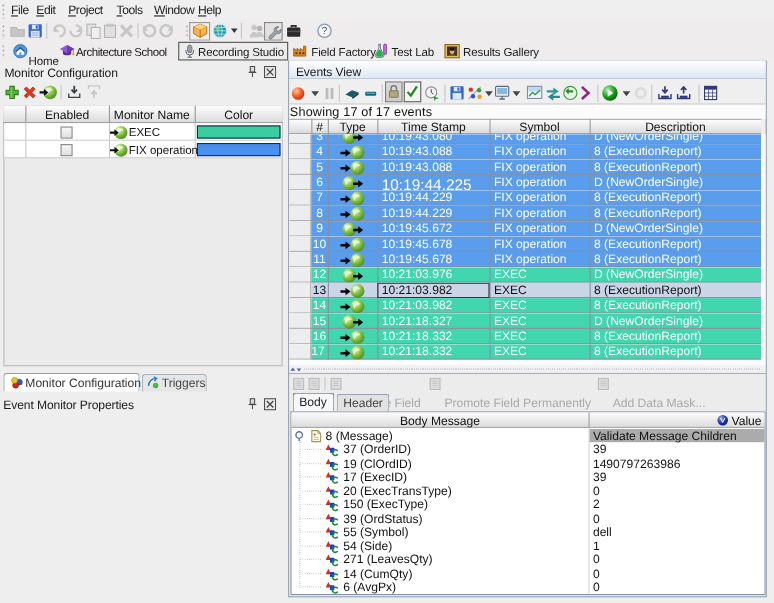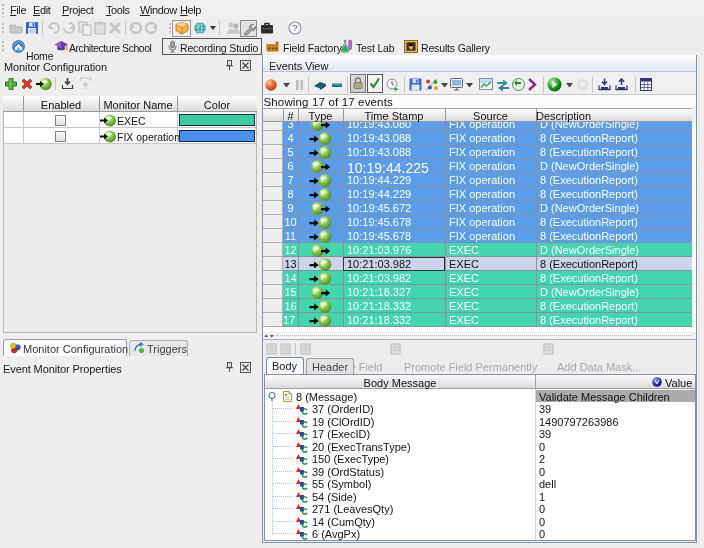--- a/index.html
+++ b/index.html
@@ -376,23 +376,23 @@
 <div class="abs" style="left:263px;top:94px;width:433px;height:14px;background:#fbfbfb;border-top:1px solid #c8c8c8"></div>
 <div class="abs" style="left:263.5px;top:95.5px;font-size:11.5px;letter-spacing:0.15px;color:#111">Showing 17 of 17 events</div>
 <div class="abs" style="left:263px;top:108px;width:429px;height:14px;background:linear-gradient(#fdfdfd,#dadada);border-top:1px solid #aaa;border-bottom:1px solid #9a9a9a"></div>
 <div class="abs" style="left:283px;top:108px;width:1px;height:14px;background:#9a9a9a"></div>
 <div class="abs" style="left:283px;top:110px;width:15px;text-align:center;font-size:11px;color:#111">#</div>
 <div class="abs" style="left:298px;top:108px;width:1px;height:14px;background:#9a9a9a"></div>
 <div class="abs" style="left:298px;top:110px;width:45px;text-align:center;font-size:11px;color:#111">Type</div>
 <div class="abs" style="left:343px;top:108px;width:1px;height:14px;background:#9a9a9a"></div>
 <div class="abs" style="left:343px;top:110px;width:102px;text-align:center;font-size:11px;color:#111">Time Stamp</div>
 <div class="abs" style="left:445px;top:108px;width:1px;height:14px;background:#9a9a9a"></div>
-<div class="abs" style="left:445px;top:110px;width:91px;text-align:center;font-size:11px;color:#111">Source</div>
+<div class="abs" style="left:445px;top:110px;width:91px;text-align:center;font-size:11px;color:#111">Symbol</div>
 <div class="abs" style="left:536px;top:108px;width:1px;height:14px;background:#9a9a9a"></div>
-<div class="abs" style="left:536px;top:110px;width:156px;font-size:11px;color:#111">Description</div>
+<div class="abs" style="left:536px;top:110px;width:156px;text-align:center;font-size:11px;color:#111">Description</div>
 <div class="abs" style="left:263px;top:122px;width:433px;height:210px;background:#fcfcfc"></div>
 <div class="abs" style="left:263px;top:122px;width:429px;height:9px;overflow:hidden">
 <div class="abs" style="left:0;top:0;width:20px;height:9px;background:#ededed;border-bottom:1px solid #b0b0b0;border-right:1px solid #b0b0b0"></div>
 <div class="abs" style="left:20px;top:0;width:409px;height:9px;background:#5a9ded;border-bottom:1px solid #88909c"></div>
 <div class="abs" style="left:35px;top:0;width:1px;height:9px;background:#88909c"></div>
 <div class="abs" style="left:80px;top:0;width:1px;height:9px;background:#88909c"></div>
 <div class="abs" style="left:182px;top:0;width:1px;height:9px;background:#88909c"></div>
 <div class="abs" style="left:273px;top:0;width:1px;height:9px;background:#88909c"></div>
 <div class="abs" style="left:20px;top:-4px;width:15px;text-align:center;font-size:11px;color:#fff">3</div>
 <svg class="abs" style="left:45px;top:-4px" width="26" height="13" viewBox="0 0 26 13">

